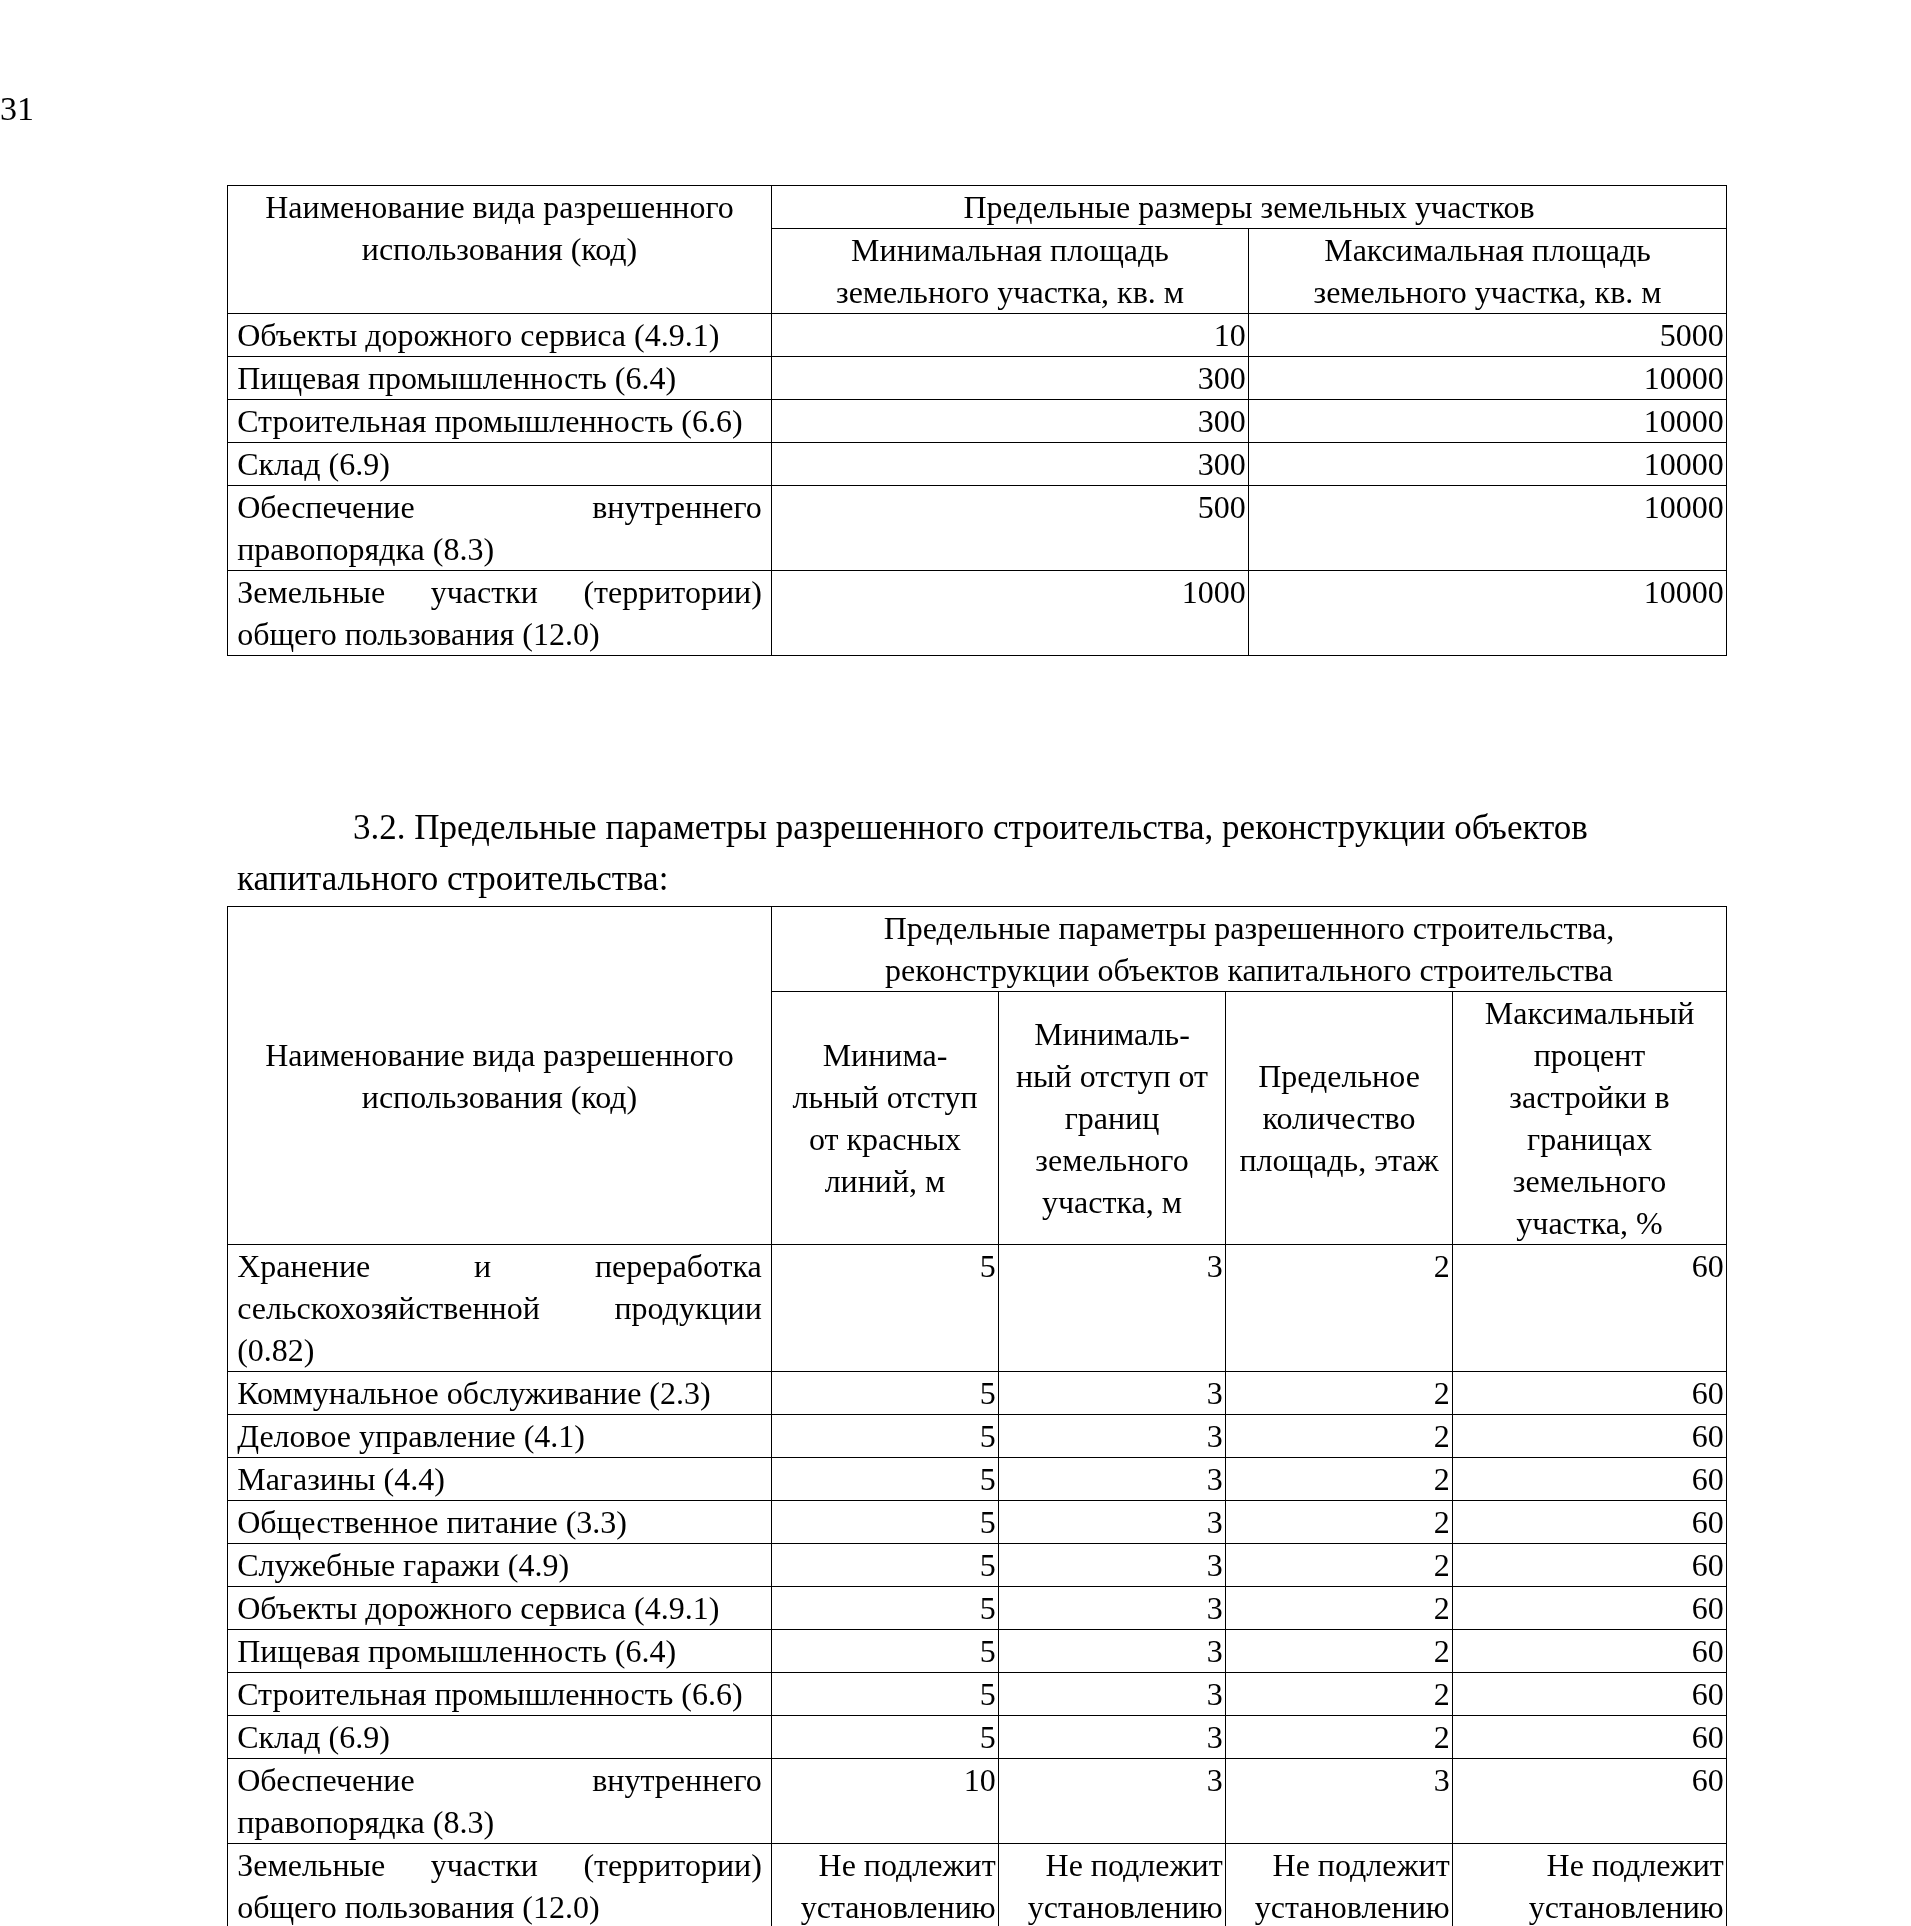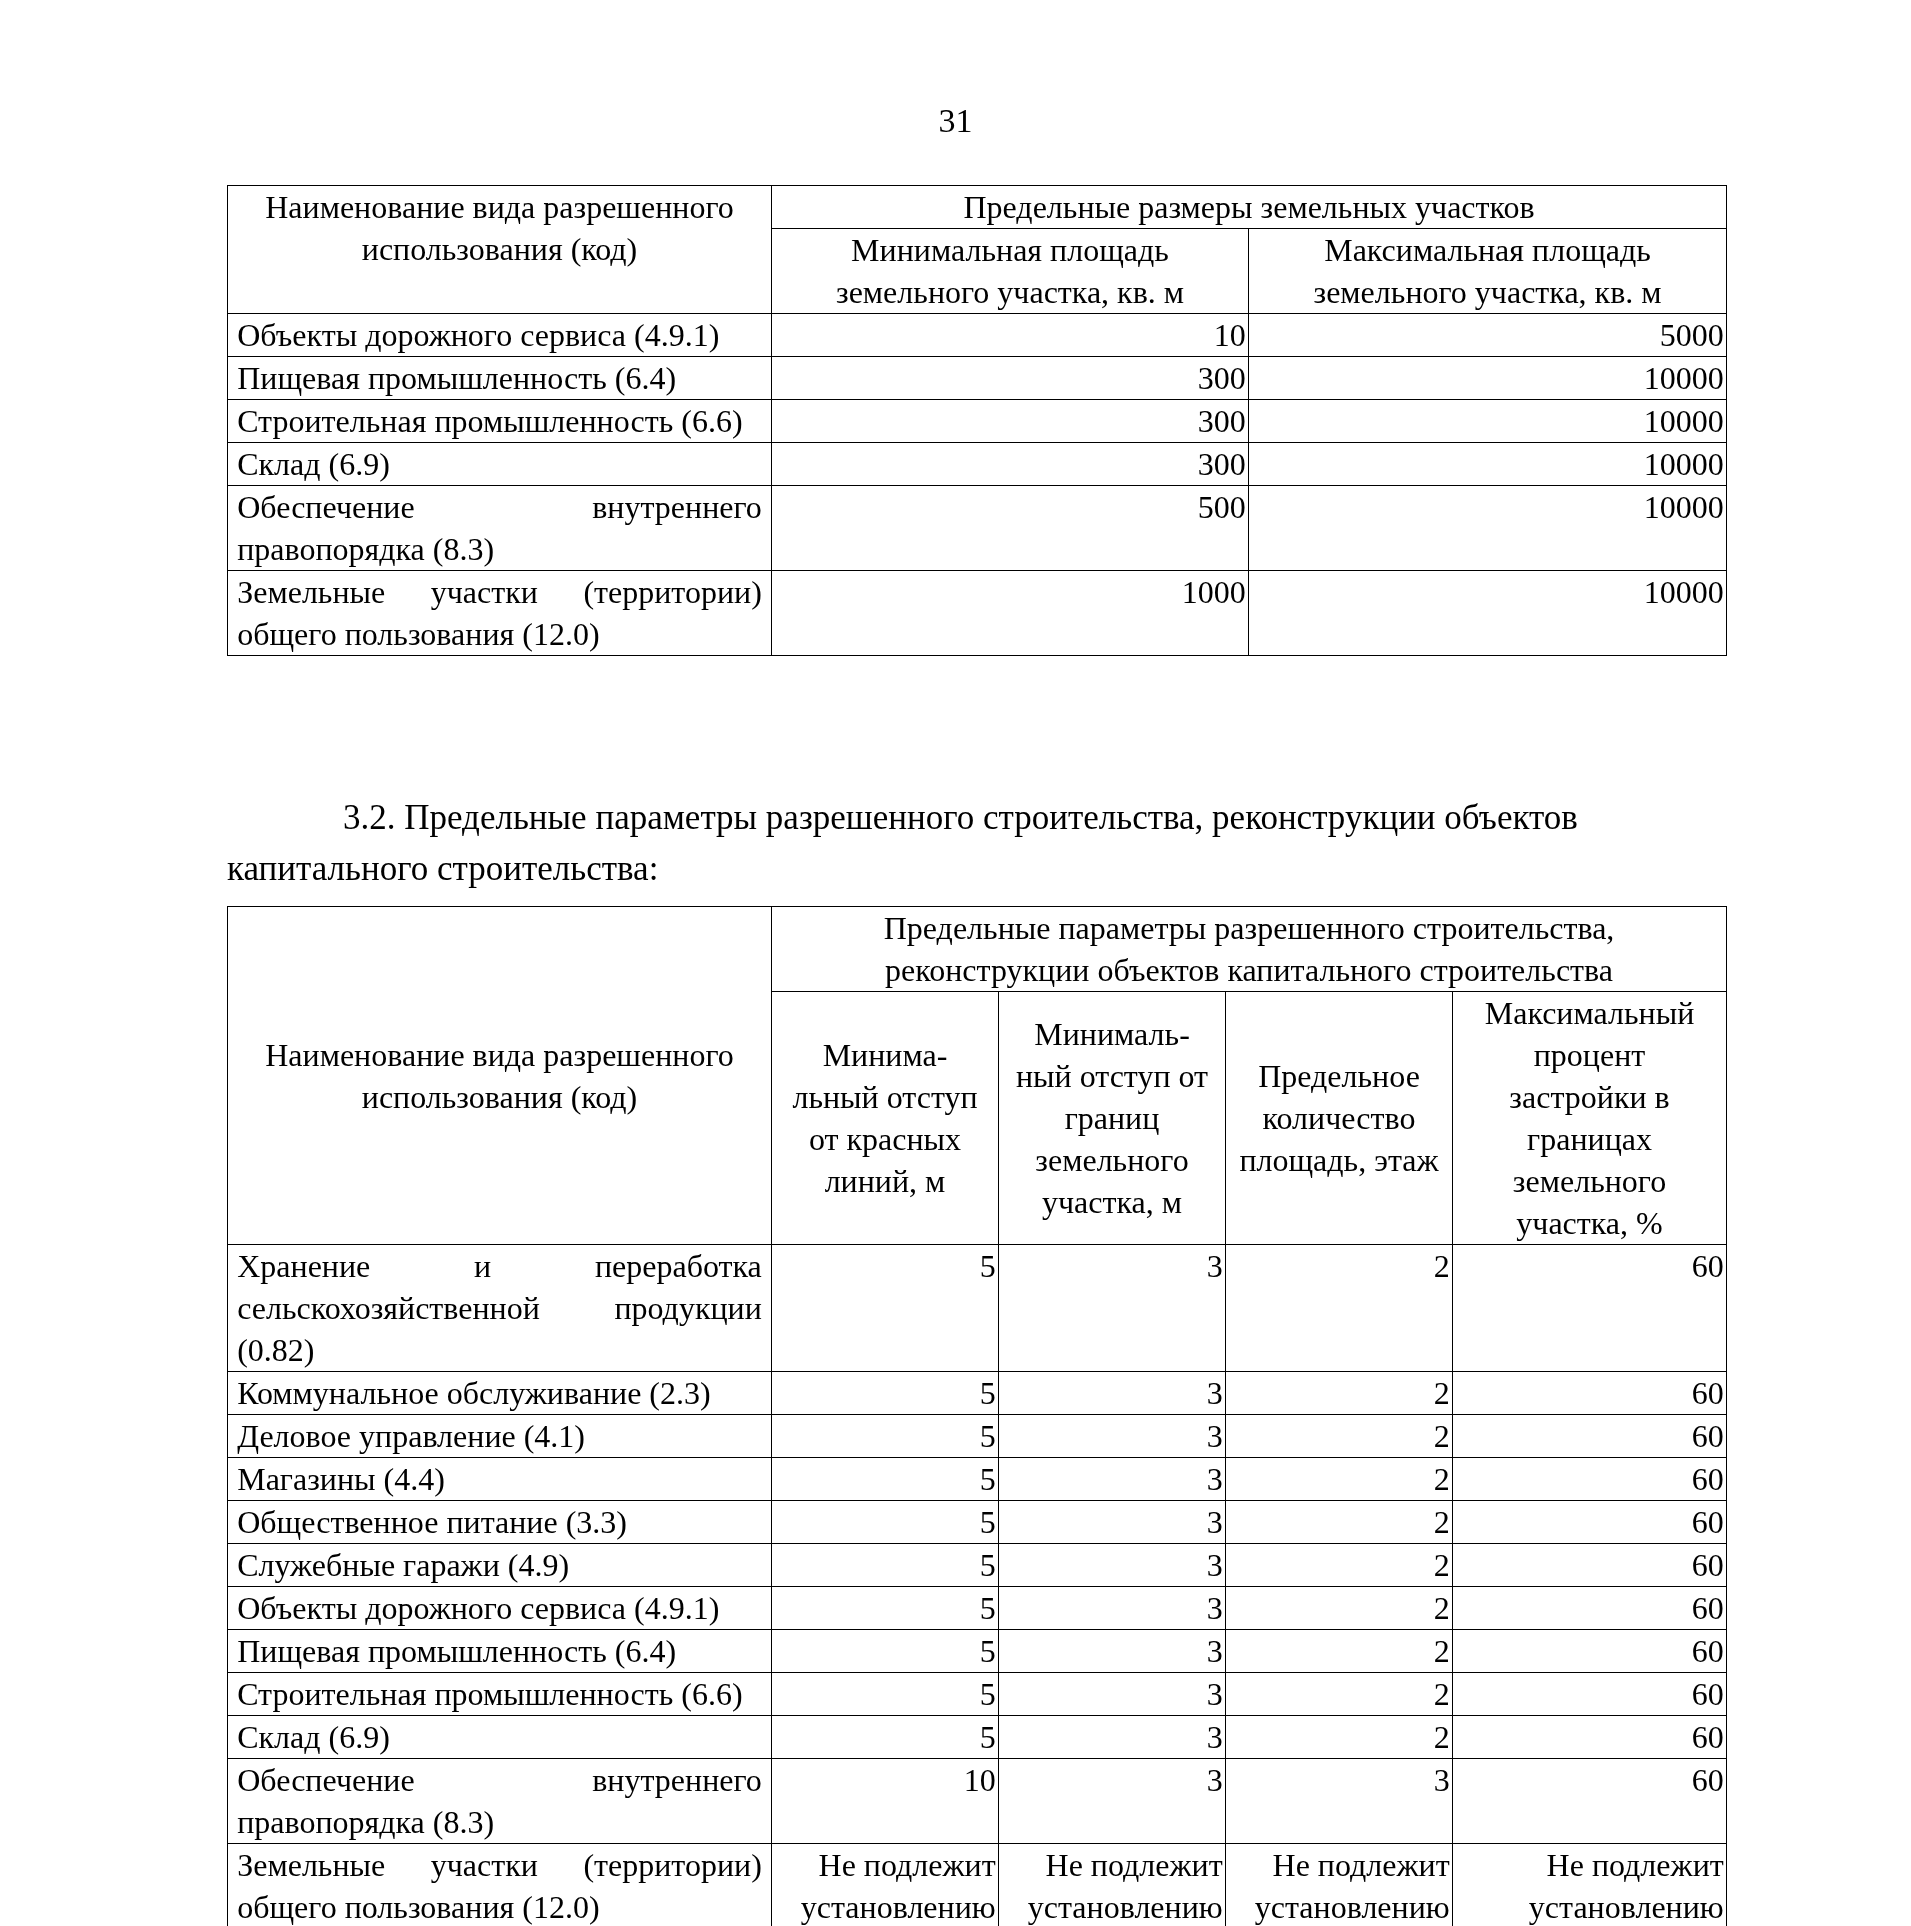--- a/index.html
+++ b/index.html
@@ -2,43 +2,43 @@
 <html style="font-size:6.2px"><head>
 <meta charset="utf-8">
 <style>
   html, body { margin: 0; padding: 0; background: #ffffff; }
   body {
     width: 1911px; height: 2703px; position: relative; overflow: hidden;
     font-family: "Liberation Serif", "DejaVu Serif", serif;
     color: #000;
   }
   .page-number {
-    position: absolute; top: 101px; left: 0; width: 100%;
-    text-align: center; font-size: 34px; line-height: 39px;
+    position: absolute; top: 89px; left: 0; width: 100%;
+    text-align: left; font-size: 34px; line-height: 39px;
   }
   table.doc {
     position: absolute; left: 227px; width: 1499px;
     border-collapse: collapse; table-layout: fixed;
     font-size: 32px; line-height: 42px;
   }
   table.doc td {
     border: 1.5px solid #000; vertical-align: top;
     padding: 0 9.2px; box-sizing: border-box;
   }
   table.doc td.hdr { text-align: center; vertical-align: top; }
   table.doc td.hdr-mid { text-align: center; vertical-align: middle; }
   table.doc td.name { text-align: justify; text-align-last: left; }
   table.doc td.num { text-align: right; padding: 0 2.3px; }
   table.doc td.thin { border-left-width: 0.8px; border-right-width: 0.8px; }
   #t1 { top: 185px; }
   #t2 { top: 906px; }
   .para {
     position: absolute; left: 227px; width: 1499px;
     font-size: 35px; line-height: 51px; text-align: justify;
-    margin: 0;
+    margin: 10px;
   }
   .indent { text-indent: 116px; }
   #p32 { top: 792px; text-align: left; }
 </style>
 </head>
 <body>
 
 <div class="page-number">31</div>
 
 <table class="doc" id="t1">

